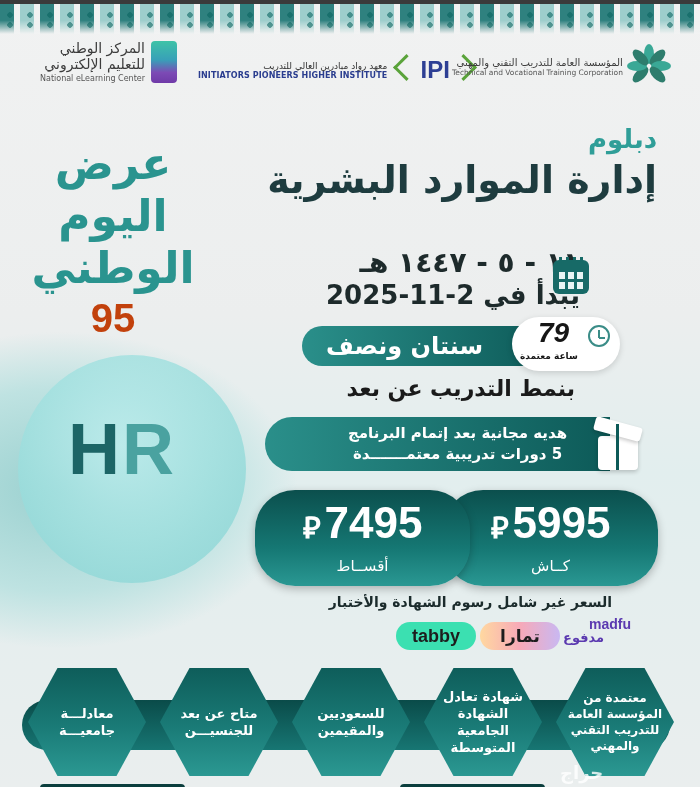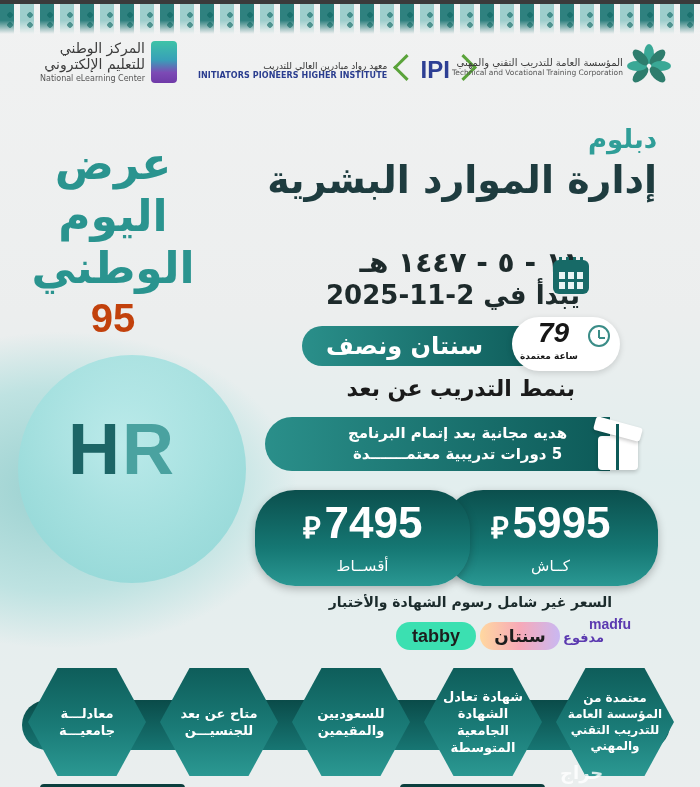--- a/index.html
+++ b/index.html
@@ -233,21 +233,21 @@
   <div class="lbl">كــاش</div>
 </div>
 <div class="price price-inst">
   <div class="amount"><span class="cur">⃁</span><span>7495</span></div>
   <div class="lbl">أقســاط</div>
 </div>
 
 <div class="disclaimer">السعر غير شامل رسوم الشهادة والأختبار</div>
 
 <div class="pay pay-tabby">tabby</div>
-<div class="pay pay-tamara">سنتان</div>
+<div class="pay pay-tamara">تمارا</div>
 <div class="pay-madfu">
   <div class="en">madfu</div>
   <div class="ar">مدفوع</div>
 </div>
 
 <div class="band"></div>
 <div class="hex" style="left:28px">
   <div>
       <span>معادلـــة</span>
       <span>جامعيـــة</span>

